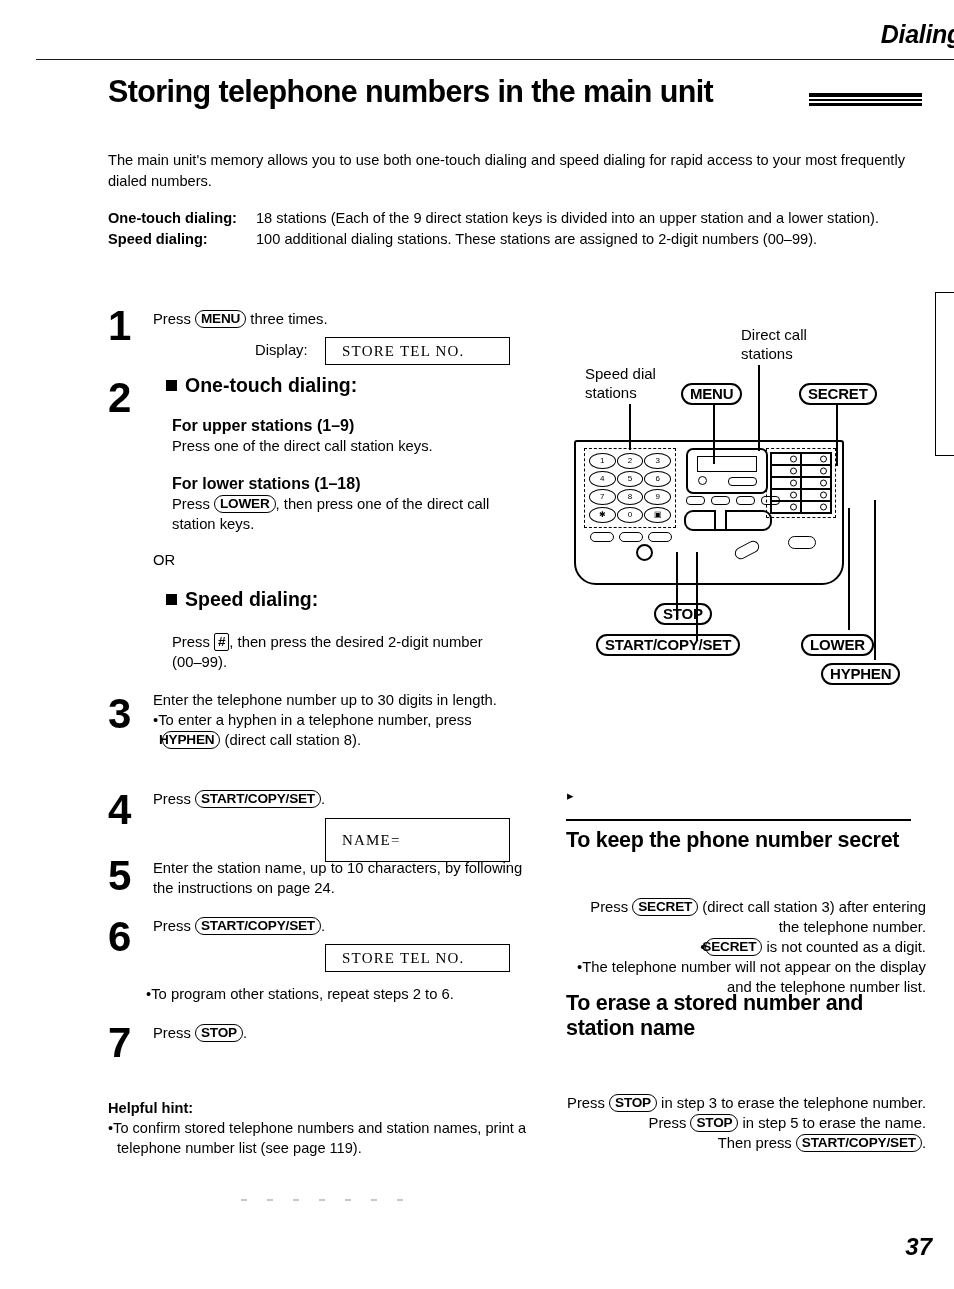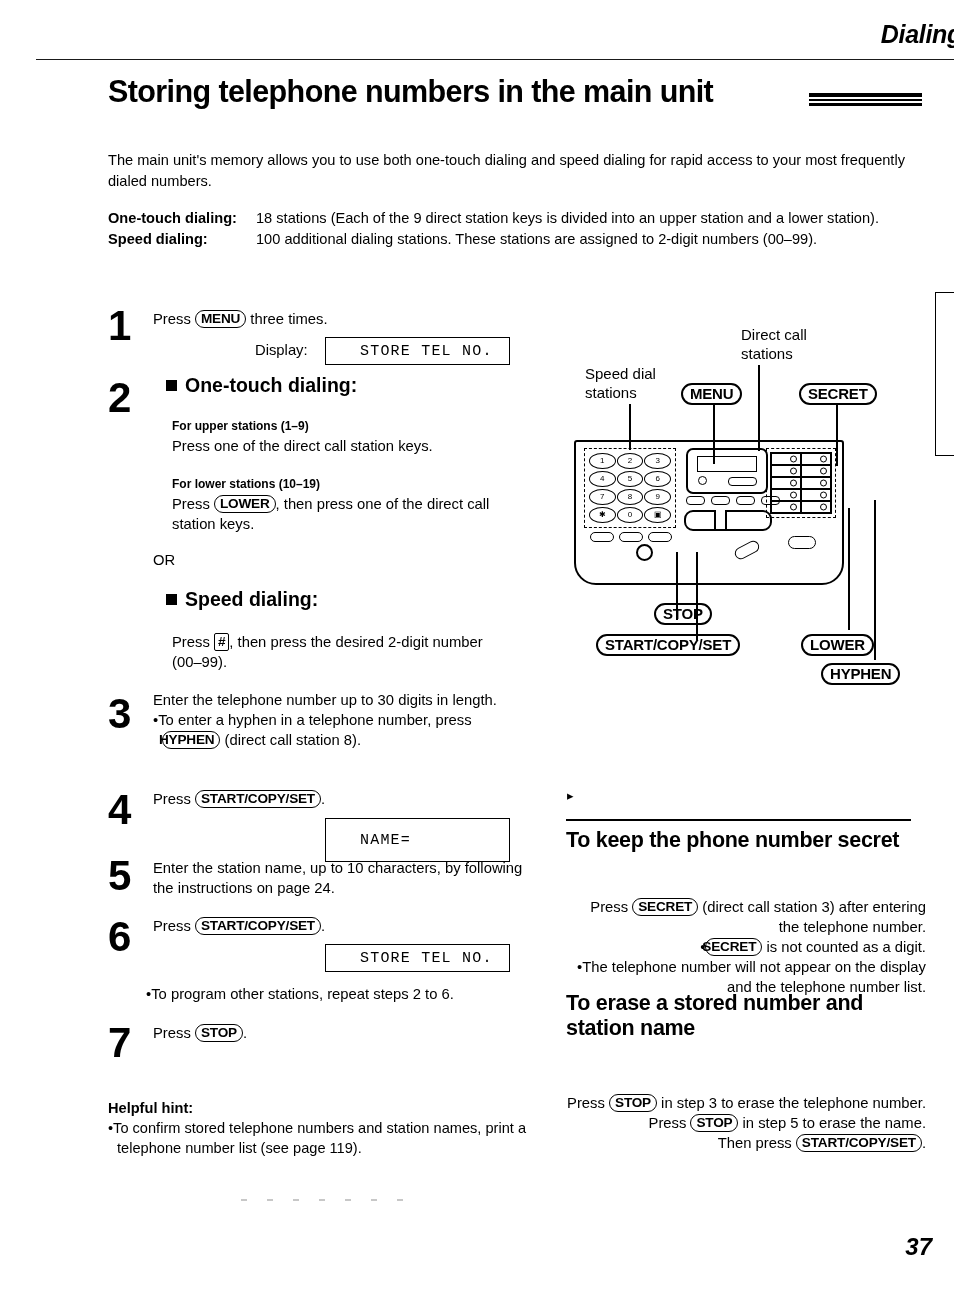--- a/index.html
+++ b/index.html
@@ -95,21 +95,21 @@
     line-height: 1;
     font-family: "Liberation Sans", sans-serif;
   }
   .steptext {
     position: absolute;
     font-size: 14.8px;
     line-height: 20px;
   }
   .sub-head {
     font-weight: bold;
-    font-size: 12px;
+    font-size: 16px;
   }
   .bullet-line {
     text-indent: -9px;
     padding-left: 9px;
   }
 
   
   .key {
     display: inline-block;
     border: 1.7px solid #000;
@@ -131,26 +131,26 @@
     padding: 1px 7px 2px 7px;
     border-radius: 11px;
     border-width: 2px;
   }
 
   
   .lcd {
     position: absolute;
     border: 1.8px solid #000;
     box-sizing: border-box;
-    font-family: Liberation Mono, monospace;
+    font-family: Liberation Serif, serif;
     font-size: 15px;
     letter-spacing: 1.2px;
     display: flex;
     align-items: center;
-    padding-left: 34px;
+    padding-left: 16px;
   }
   .lcd-label {
     position: absolute;
     font-size: 14.8px;
   }
 
   .square-bullet {
     display: inline-block;
     width: 11px;
     height: 11px;
@@ -437,21 +437,21 @@
   <div class="steptext" style="left:130px; top:375px; width:370px;">
     <span class="square-bullet"></span><span class="sect-head">One-touch dialing:</span>
   </div>
 
   <div class="steptext" style="left:136px; top:416px; width:360px;">
     <div class="sub-head">For upper stations (1–9)</div>
     <div>Press one of the direct call station keys.</div>
   </div>
 
   <div class="steptext" style="left:136px; top:474px; width:345px;">
-    <div class="sub-head">For lower stations (10–19)</div>
+    <div class="sub-head">For lower stations (1–18)</div>
     <div>
       <span>Press</span>
       <span class="key">LOWER</span><span>, then press one of the direct call station keys.</span>
     </div>
   </div>
 
   <div class="steptext" style="left:117px; top:550px;">OR</div>
 
   <div class="steptext" style="left:130px; top:589px; width:360px;">
     <span class="square-bullet"></span><span class="sect-head">Speed dialing:</span>

